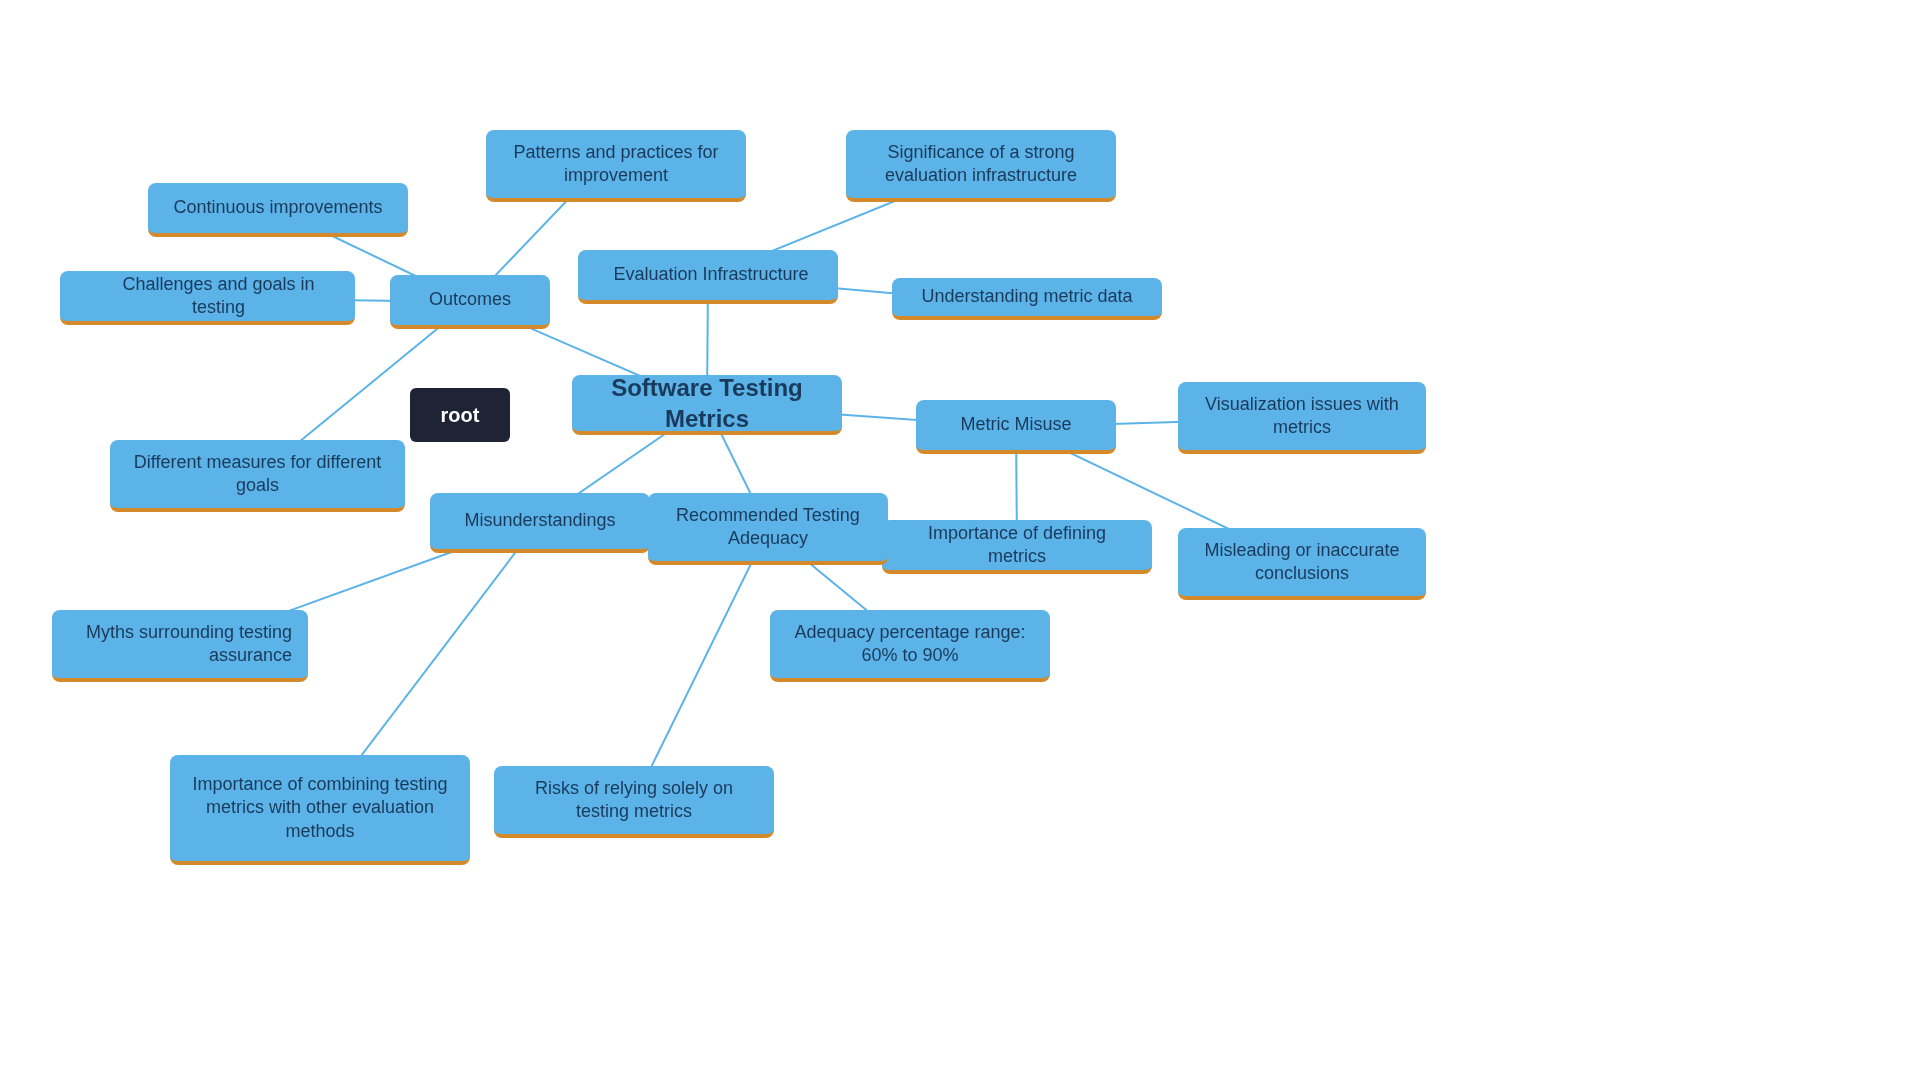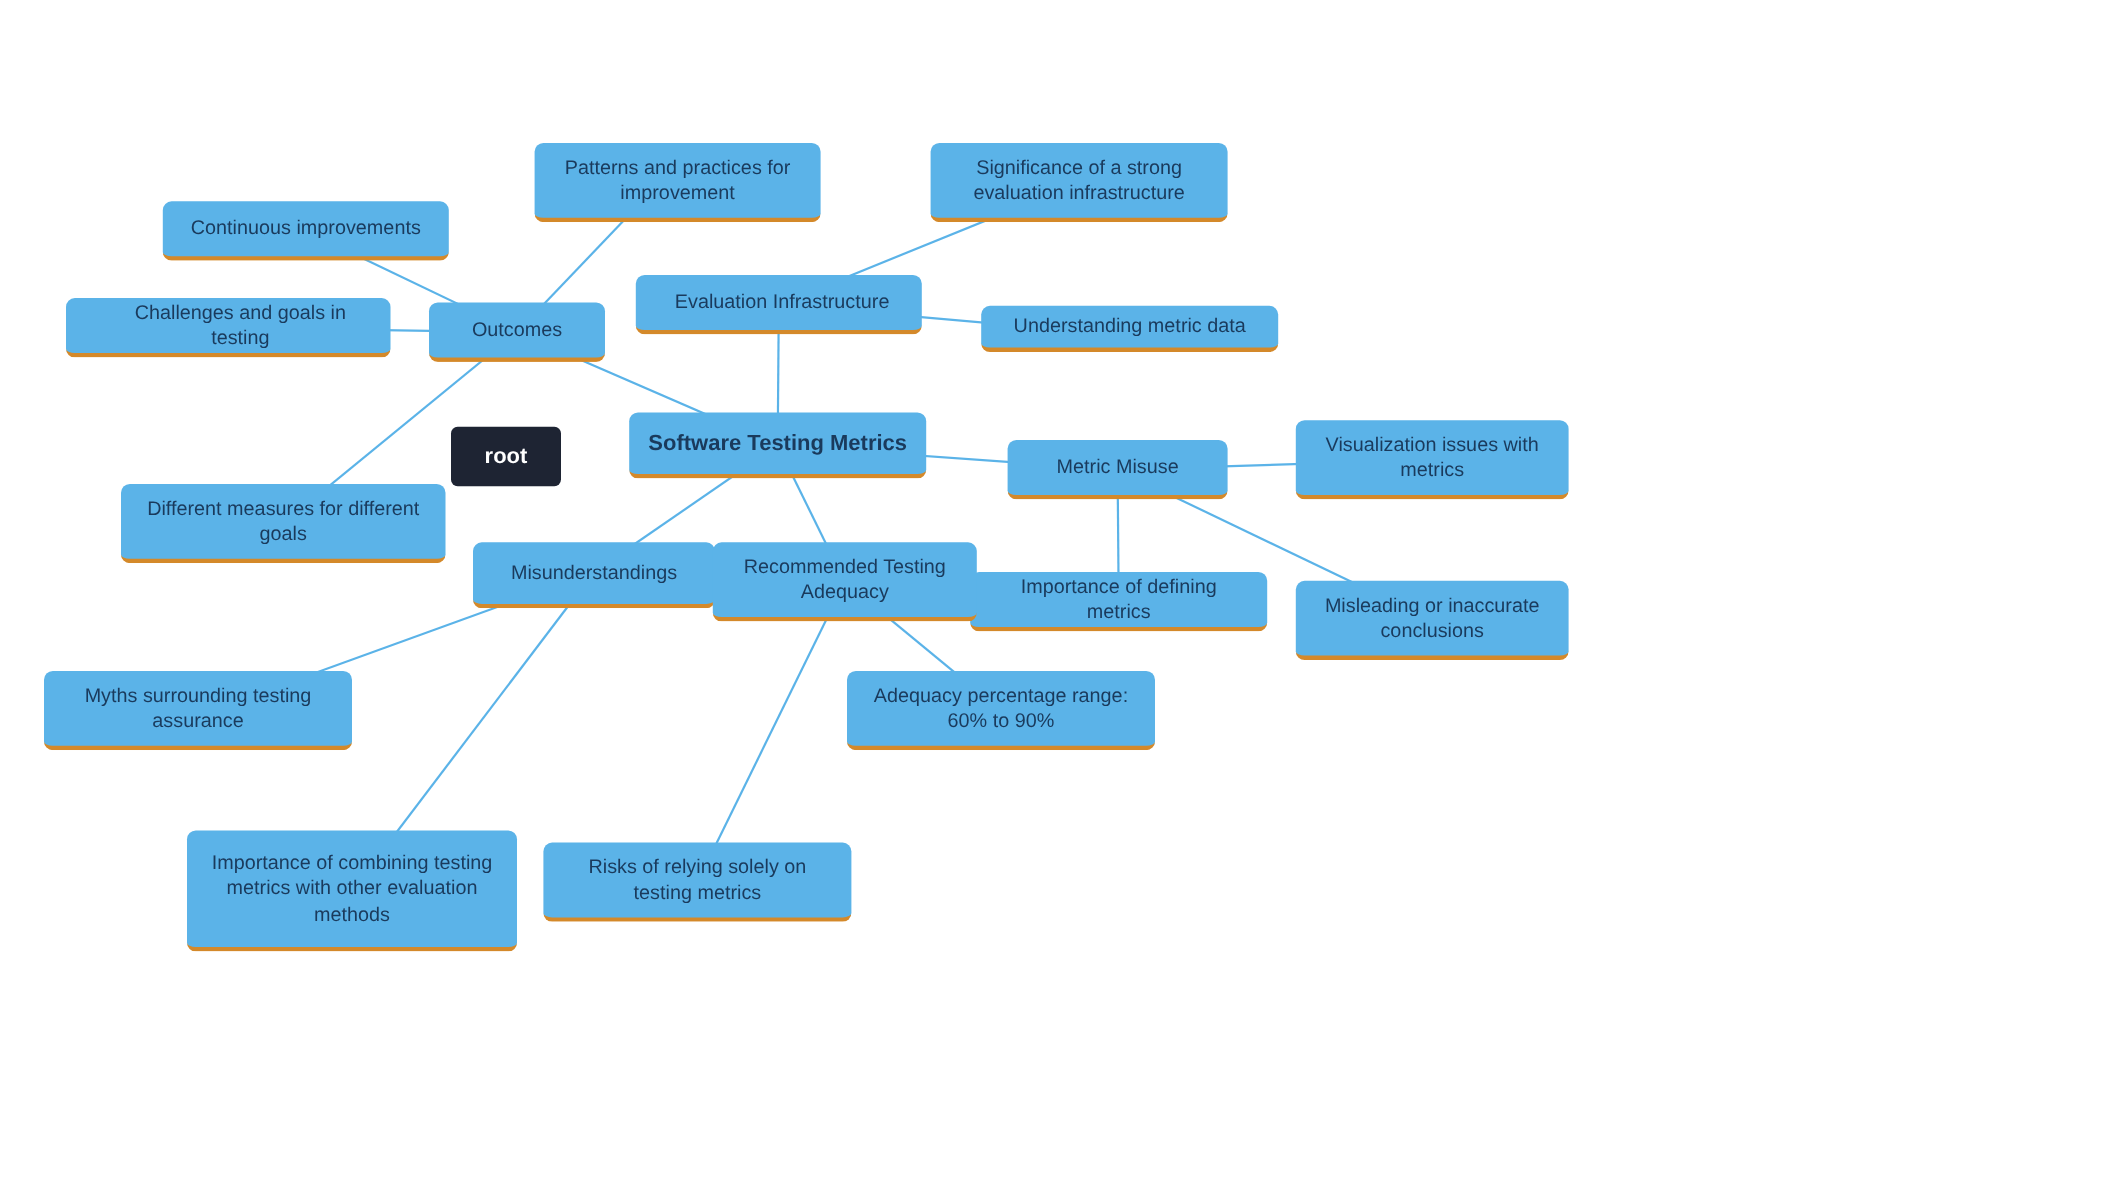--- a/index.html
+++ b/index.html
@@ -41,21 +41,21 @@
     .node.root {
       background: #1e2433;
       color: #ffffff;
       border-bottom: none;
       font-size: 20px;
       font-weight: 700;
       border-radius: 6px;
     }
     .node.center {
       background: #5bb3e8;
-      font-size: 20px;
+      font-size: 24px;
       font-weight: 600;
     }
   </style>
 </head>
 <body>
 
 <div id="canvas">
   <svg id="lines">
       <line x1="707" y1="405" x2="470" y2="302" stroke="#5bb3e8" stroke-width="2"></line>
       <line x1="707" y1="405" x2="708" y2="277" stroke="#5bb3e8" stroke-width="2"></line>
@@ -86,17 +86,17 @@
     <div class="node" style="left: 470px; top: 130px; width: 260px; height: 72px; margin-left: 16px;">Patterns and practices for improvement</div>
     <div class="node" style="left: 578px; top: 250px; width: 260px; height: 54px; padding-left: 22px;">Evaluation Infrastructure</div>
     <div class="node" style="left: 846px; top: 130px; width: 270px; height: 72px;">Significance of a strong evaluation infrastructure</div>
     <div class="node" style="left: 892px; top: 278px; width: 270px; height: 42px;">Understanding metric data</div>
     <div class="node" style="left: 916px; top: 400px; width: 200px; height: 54px;">Metric Misuse</div>
     <div class="node" style="left: 1178px; top: 382px; width: 248px; height: 72px;">Visualization issues with metrics</div>
     <div class="node" style="left: 1178px; top: 528px; width: 248px; height: 72px;">Misleading or inaccurate conclusions</div>
     <div class="node" style="left: 882px; top: 520px; width: 270px; height: 54px;">Importance of defining metrics</div>
     <div class="node" style="left: 430px; top: 493px; width: 220px; height: 60px;">Misunderstandings</div>
     <div class="node" style="left: 648px; top: 493px; width: 240px; height: 72px;">Recommended Testing Adequacy</div>
-    <div class="node" style="left: 40px; top: 610px; width: 280px; height: 72px;">Myths surrounding testing assurance</div>
+    <div class="node" style="left: 52px; top: 610px; width: 256px; height: 72px; text-align: right;">Myths surrounding testing assurance</div>
     <div class="node" style="left: 170px; top: 755px; width: 300px; height: 110px;">Importance of combining testing metrics with other evaluation methods</div>
     <div class="node" style="left: 494px; top: 766px; width: 280px; height: 72px;">Risks of relying solely on testing metrics</div>
     <div class="node" style="left: 770px; top: 610px; width: 280px; height: 72px;">Adequacy percentage range: 60% to 90%</div>
   </div>
 
 </body></html>

